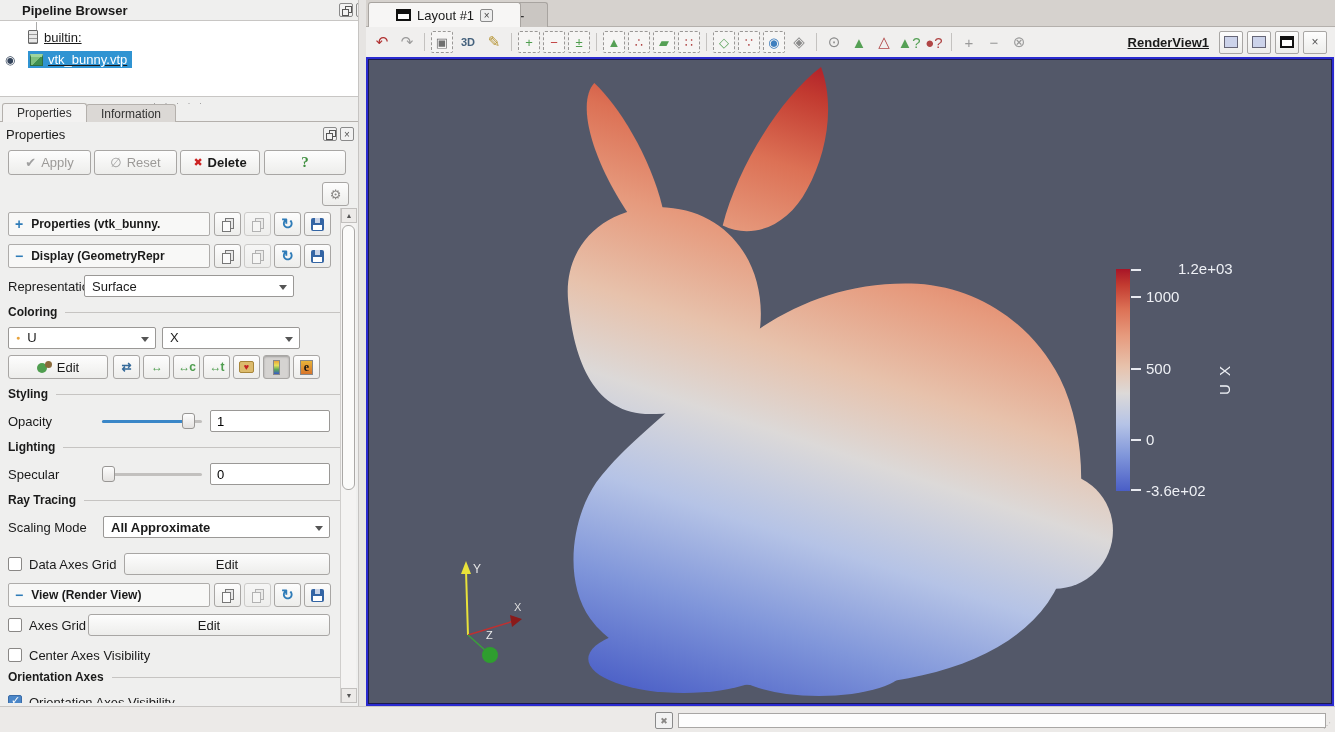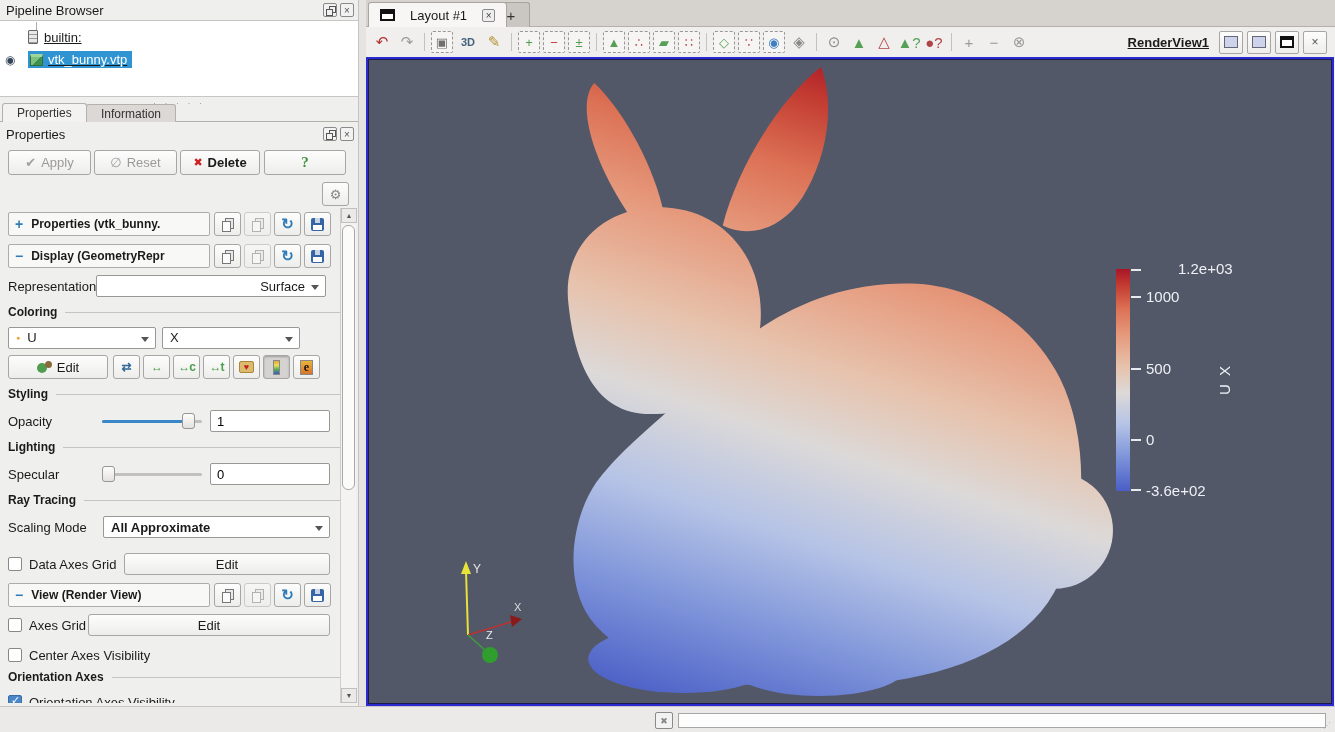--- a/index.html
+++ b/index.html
@@ -5,21 +5,21 @@
   * { margin:0; padding:0; box-sizing:border-box; }
   html,body { background:#cfcdcb; }
   .app {
     position:relative; width:1335px; height:732px; overflow:hidden;
     background:#efefee; font-family:"Liberation Sans", sans-serif;
     font-size:13px; color:#1a1a1a;
   }
   
   .left { position:absolute; left:0; top:0; width:358px; height:703px; background:#efefee; }
   .vsplit { position:absolute; left:358px; top:0; width:8px; height:706px; background:#e6e4e2; border-left:1px solid #c6c4c2; }
-  .pb-header { position:absolute; left:0; top:0; width:358px; height:20px; }
+  .pb-header { position:absolute; left:16px; top:0; width:358px; height:20px;font-weight:bold; }
   .pb-title { position:absolute; left:6px; top:3px; font-size:13px; }
   .winicons { position:absolute; right:4px; top:3px; display:flex; gap:3px; }
   .wic { width:14px; height:14px; border:1px solid #8a8a8a; border-radius:2px; background:#f2f2f2;
          display:flex; align-items:center; justify-content:center; font-size:10px; color:#555; }
   .icon-undock { position:relative; width:9px; height:9px; }
   .icon-undock::before { content:""; position:absolute; left:3px; top:0; width:5px; height:5px; border:1px solid #555; }
   .icon-undock::after  { content:""; position:absolute; left:0; top:3px; width:5px; height:5px; border:1px solid #555; background:#f2f2f2; }
   .pb-tree { position:absolute; left:0; top:20px; width:358px; height:77px; background:#fff; border-top:1px solid #c8c6c4; border-bottom:1px solid #c8c6c4; }
   .treeline { position:absolute; left:36px; top:1px; width:1px; height:9px; background:#aaa; }
   .tree-row { position:absolute; left:0; height:18px; display:flex; align-items:flex-start;text-decoration:underline; }
@@ -96,21 +96,21 @@
                        display:flex; align-items:center; justify-content:center; color:#c42222; font-size:9px; }
   .icon-legendbar { width:7px; height:15px; border:1px solid #888; 
                     background:linear-gradient(to bottom,#e8a43a,#e8e05a,#58a858,#3a58c8); }
   .icon-edit-e { width:13px; height:15px; background:linear-gradient(#e8b43a,#d8742a); border:1px solid #888;
                  color:#111; font-weight:bold; font-size:12px; display:flex; align-items:center; justify-content:center;
                  font-family:"Liberation Serif",serif; }
   .greenarrow { color:#4f9e4f; font-size:12px; font-weight:bold; letter-spacing:-1px; }
   
   .right { position:absolute; left:366px; top:0; width:969px; height:706px; }
   .tabbar { position:absolute; left:0; top:0; width:969px; height:27px; background:#d6d2ce; border-bottom:1px solid #b4b0ac; }
-  .tab { position:absolute; top:2px; height:25px; display:flex; align-items:center; gap:15px; padding:0 11px;
+  .tab { position:absolute; top:2px; height:25px; display:flex; align-items:center; gap:6px; padding:0 27px;
          border:1px solid #a8a4a0; border-bottom:none; border-radius:3px 3px 0 0; }
   .tab.active { left:2px; background:#f7f6f5; z-index:2; }
   .tab.plus { left:126px; width:38px; background:#cac6c2; justify-content:center; font-size:15px; color:#333; }
   .icon-window { width:15px; height:12px; border:2px solid #111; border-top:5px solid #111; background:#fff; }
   .tab-close { width:13px; height:13px; border:1px solid #8a8a8a; border-radius:2px; background:#eee;
                display:flex; align-items:center; justify-content:center; font-size:10px; color:#444; }
   .toolbar { position:absolute; left:0; top:27px; width:969px; height:30px; background:#f0efee;
              display:flex; align-items:center; padding:0 5px; gap:3px; }
   .ticon { width:22px; height:22px; display:flex; align-items:center; justify-content:center;
            font-size:15px; border-radius:2px; }
@@ -254,21 +254,21 @@
         <span class="sq">
             <span class="icon-refresh">↻</span>
           </span>
         <span class="sq">
             <span class="icon-floppy"></span>
           </span>
       </div>
 
       <div class="prow" style="top:67px; height:22px;">
         <span class="plabel">Representation</span>
-        <div class="combo" style="left:96px; width:230px;justify-content:flex-end;">
+        <div class="combo" style="left:84px; width:210px;">
           <span>Surface</span>
             <span class="arr"></span>
         </div>
       </div>
 
       <div class="heading" style="top:97px;">
         <span>Coloring</span>
       </div>
 
       <div class="prow" style="top:118px; height:23px;">

